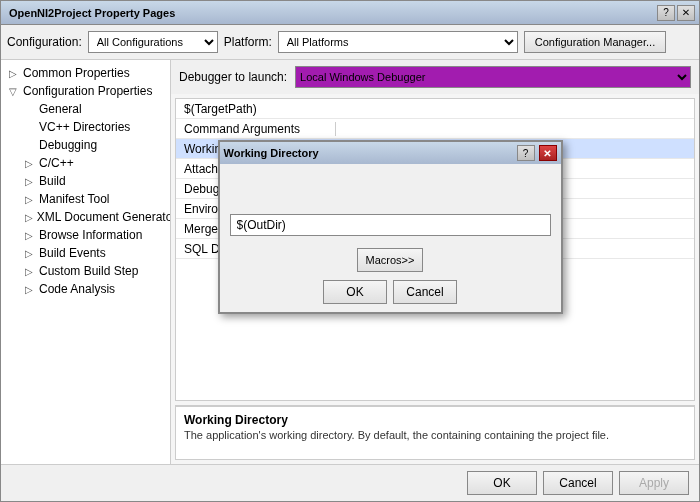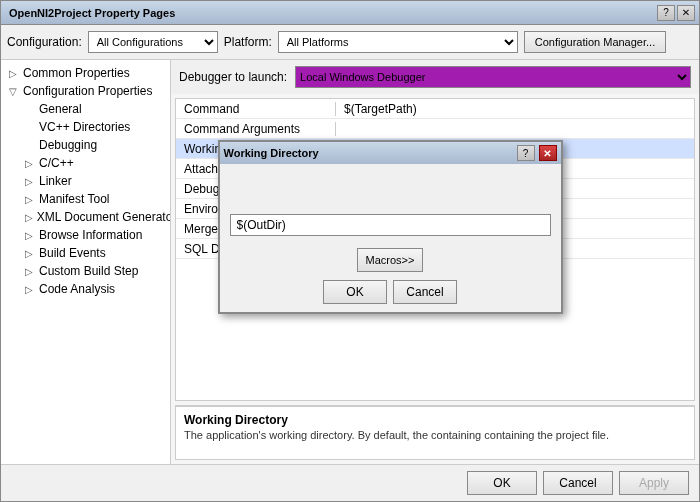--- a/index.html
+++ b/index.html
@@ -388,21 +388,21 @@
         <div class="sidebar-item child">
           <span class="expand-icon"> </span>
           <span>Debugging</span>
         </div>
         <div class="sidebar-item child">
           <span class="expand-icon">▷</span>
           <span>C/C++</span>
         </div>
         <div class="sidebar-item child">
           <span class="expand-icon">▷</span>
-          <span>Linker</span>
+          <span>Build</span>
         </div>
         <div class="sidebar-item child">
           <span class="expand-icon">▷</span>
           <span>Manifest Tool</span>
         </div>
         <div class="sidebar-item child">
           <span class="expand-icon">▷</span>
           <span>XML Document Generator</span>
         </div>
         <div class="sidebar-item child">
@@ -428,21 +428,20 @@
         <div class="debugger-row">
           <span class="debugger-label">Debugger to launch:</span>
           <select class="debugger-select">
             <option>Local Windows Debugger</option>
           </select>
         </div>
 
         <div class="props-area">
           <div class="props-table">
             <div class="prop-row">
-              <span class="prop-key">Command</span>
               <span class="prop-val">$(TargetPath)</span>
             </div>
             <div class="prop-row">
               <span class="prop-key">Command Arguments</span>
               <span class="prop-val"></span>
             </div>
             <div class="prop-row selected">
               <span class="prop-key">Working Directory</span>
               <span class="prop-val"></span>
             </div>

